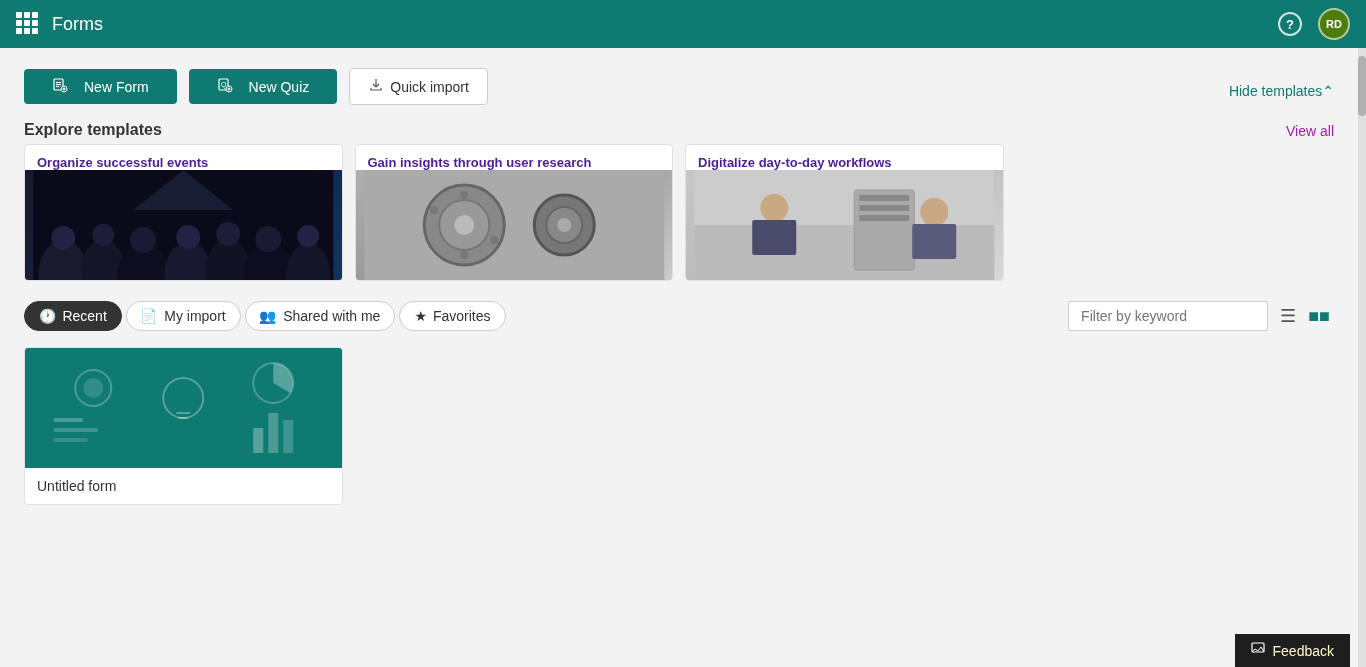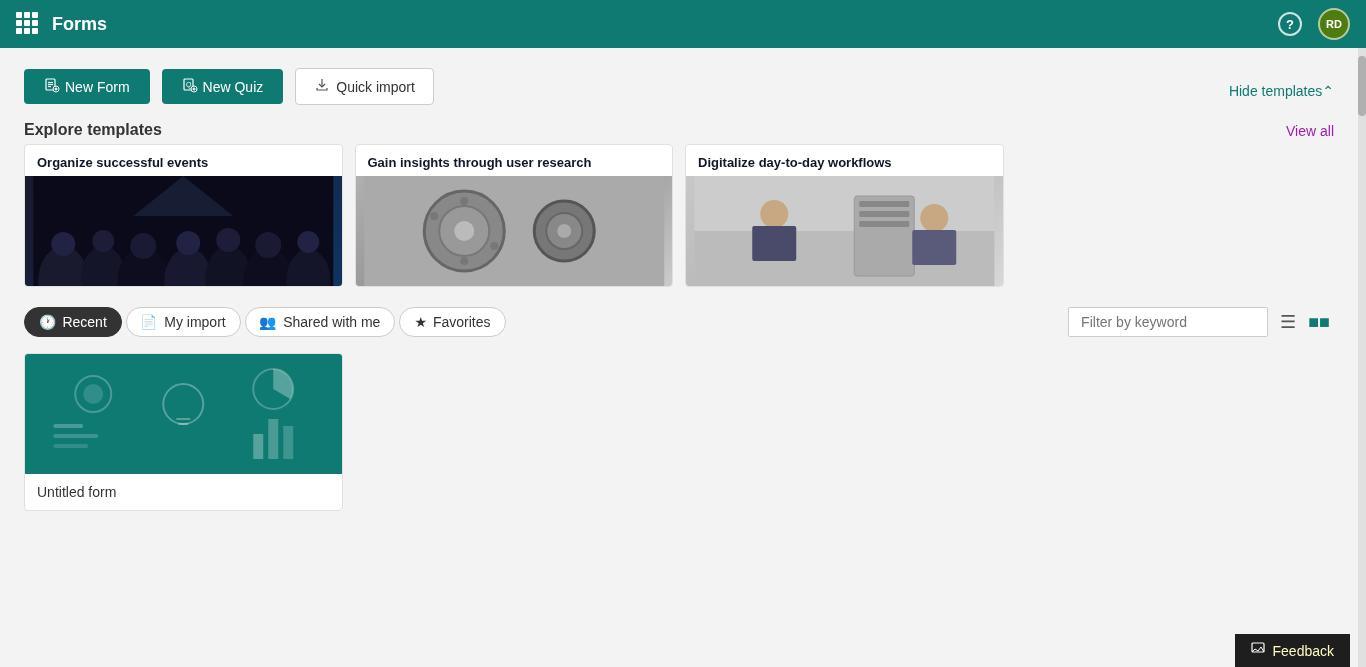--- a/index.html
+++ b/index.html
@@ -22,21 +22,21 @@
       gap: 2px;
       margin-right: 12px;
       cursor: pointer;
     }
     .header-grid-icon span {
       background: white;
       border-radius: 1px;
     }
     .header-title {
       font-size: 18px;
-      font-weight: 700;
+      font-weight: 400;
       flex: 1;
     }
     .header-right {
       display: flex;
       align-items: center;
       gap: 16px;
     }
     .header-help {
       width: 24px; height: 24px;
       border: 2px solid rgba(255,255,255,0.8);
@@ -88,26 +88,26 @@
       display: flex;
       align-items: center;
       padding: 20px 0 16px 0;
       gap: 12px;
     }
     .btn-primary {
       background: #0e7a72;
       color: white;
       border: none;
       border-radius: 4px;
-      padding: 8px 20px;
-      font-size: 14px;
-      cursor: pointer;
-      display: flex;
-      align-items: center;
-      gap: 5px;
+      padding: 8px 28px;
+      font-size: 14px;
+      cursor: pointer;
+      display: flex;
+      align-items: center;
+      gap: 16px;
       font-family: 'Segoe UI', Arial, sans-serif;
       font-weight: 500;
     }
     .btn-outline {
       background: white;
       color: #333;
       border: 1px solid #ccc;
       border-radius: 4px;
       padding: 8px 18px;
       font-size: 14px;
@@ -163,22 +163,22 @@
     .template-card {
       background: white;
       border-radius: 4px;
       overflow: hidden;
       cursor: pointer;
       border: 1px solid #e0e0e0;
     }
     .template-card-title {
       font-size: 13px;
       font-weight: 600;
-      color: #0f172a;
-      padding: 10px 12px 6px 12px;
+      color: #4c1d95;
+      padding: 10px 12px 0 12px;
     }
     .template-card-img {
       width: 100%;
       height: 110px;
       display: flex;
       align-items: center;
       justify-content: center;
       overflow: hidden;
     }
     

